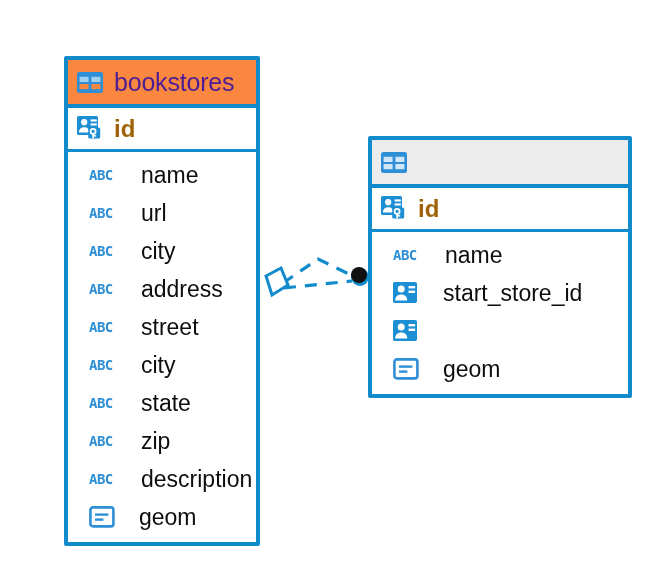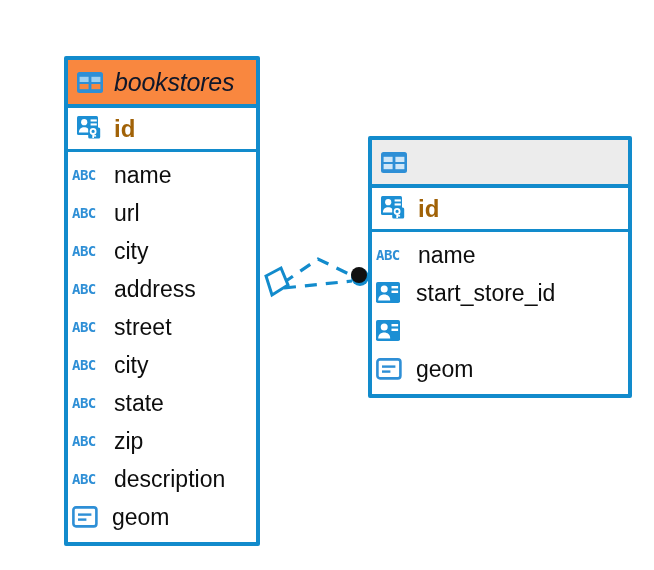--- a/index.html
+++ b/index.html
@@ -38,25 +38,24 @@
     align-items: center;
     height: 48px;
     padding-left: 9px;
     border-bottom: 4px solid #128BCC;
   }
   .entity-header.accent { background: #F9873F; }
   .entity-header.plain  { background: #ECECEC; }
 
   .entity-title {
     font-size: 25px;
-    color: #0f172a;
+    color: #4c1d95;
     margin-left: 11px;
     letter-spacing: -0.2px;
     white-space: nowrap;
-    font-style: italic;
   }
 
   
   .pk-row {
     box-sizing: border-box;
     display: flex;
     align-items: center;
     height: 44px;
     padding-left: 9px;
     background: #ffffff;
@@ -71,26 +70,26 @@
 
   
   .fields {
     padding: 4px 0 6px 0;
   }
   .field-row {
     box-sizing: border-box;
     display: flex;
     align-items: center;
     height: 38px;
-    padding-left: 4px;
+    padding-left: 21px;
   }
   .field-label {
     font-size: 23px;
     color: #0d0d0d;
-    margin-left: 14px;
+    margin-left: 24px;
     white-space: nowrap;
   }
 
   
   .icon {
     display: inline-flex;
     align-items: center;
     justify-content: center;
     flex: 0 0 auto;
     line-height: 0;

